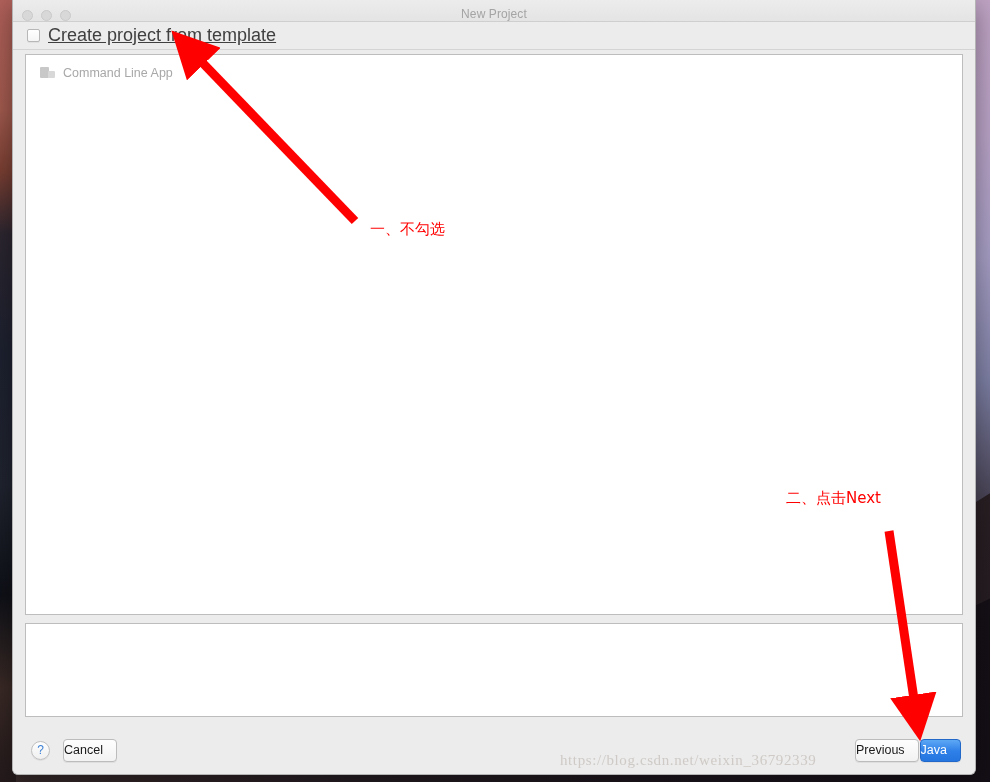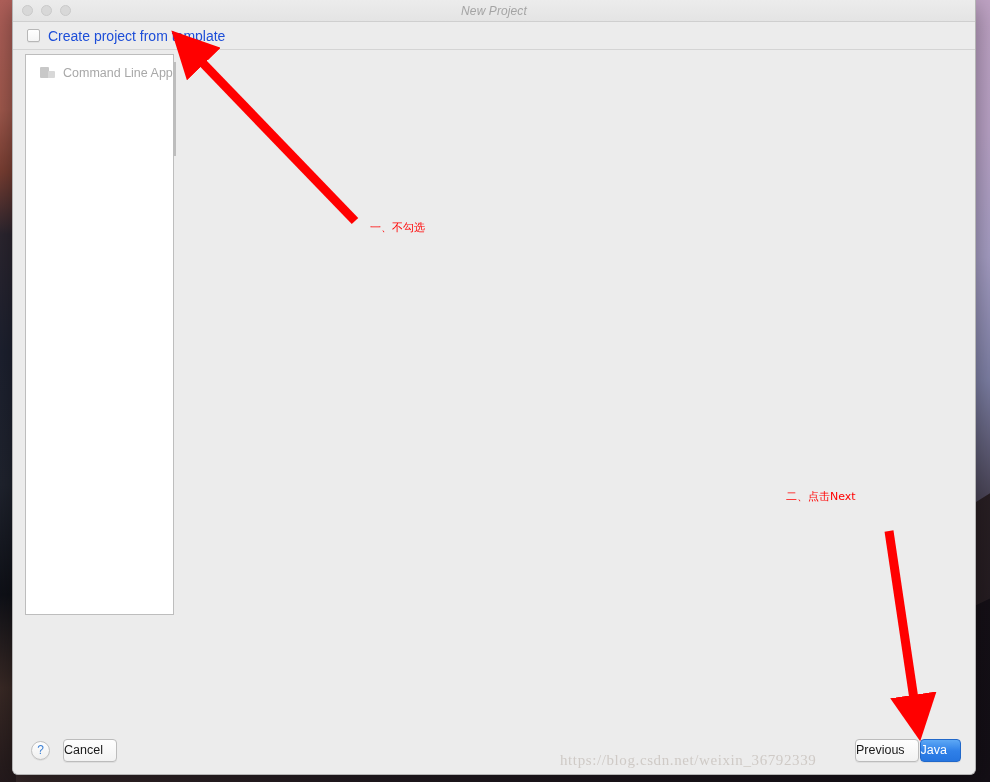--- a/index.html
+++ b/index.html
@@ -59,22 +59,21 @@
   }
 
   
   #titlebar {
     height: 21px;
     min-height: 21px;
     background: linear-gradient(180deg, #ececec 0%, #e4e4e4 100%);
     border-bottom: 1px solid #cfcfcf;
     position: relative;
     display: flex;
-    align-items: center;
-    font-style: italic;
+    align-items: flex-end;
   }
   .traffic {
     display: flex;
     gap: 8px;
     margin-left: 9px;
   }
   .light {
     width: 11px; height: 11px;
     border-radius: 50%;
     background: #d8d8d8;
@@ -103,30 +102,32 @@
   #cb-box {
     width: 13px; height: 13px;
     border: 1px solid #b7b7b7;
     border-radius: 2px;
     background: linear-gradient(180deg,#ffffff 0%, #f5f5f5 100%);
     box-sizing: border-box;
     margin-right: 8px;
     box-shadow: 0 1px 0 rgba(0,0,0,.05);
   }
   #cb-label {
-    font-size: 14px;
-    color: #1d4ed8;
+    font-size: 18px;
+    color: #404040;
+    text-decoration: underline;
   }
 
   
   #body {
     flex: 1;
     background: #ececec;
     padding: 4px 12px 0 12px;
     display: flex;
+    flex-direction: column;
     box-sizing: border-box;
   }
   #list-panel {
     background: #ffffff;
     border: 1px solid #bdbdbd;
     height: 561px;
     min-height: 561px;
     box-sizing: border-box;
     padding-top: 6px;
     overflow: hidden;
@@ -226,21 +227,21 @@
     color: #cfcac6;
     letter-spacing: .6px;
     white-space: nowrap;
     pointer-events: none;
   }
 
   
   .anno-text {
     position: absolute;
     color: #ff0000;
-    font-size: 11px;
+    font-size: 15px;
     font-family: "DejaVu Sans", sans-serif;
     white-space: nowrap;
     pointer-events: none;
   }
   #anno1-text { left: 370px; top: 220px; }
   #anno2-text { left: 738px; top: 489px; margin-left: 48px; }
   .arrow-svg { position: absolute; pointer-events: none; }
 </style>
 </head>
 <body>

